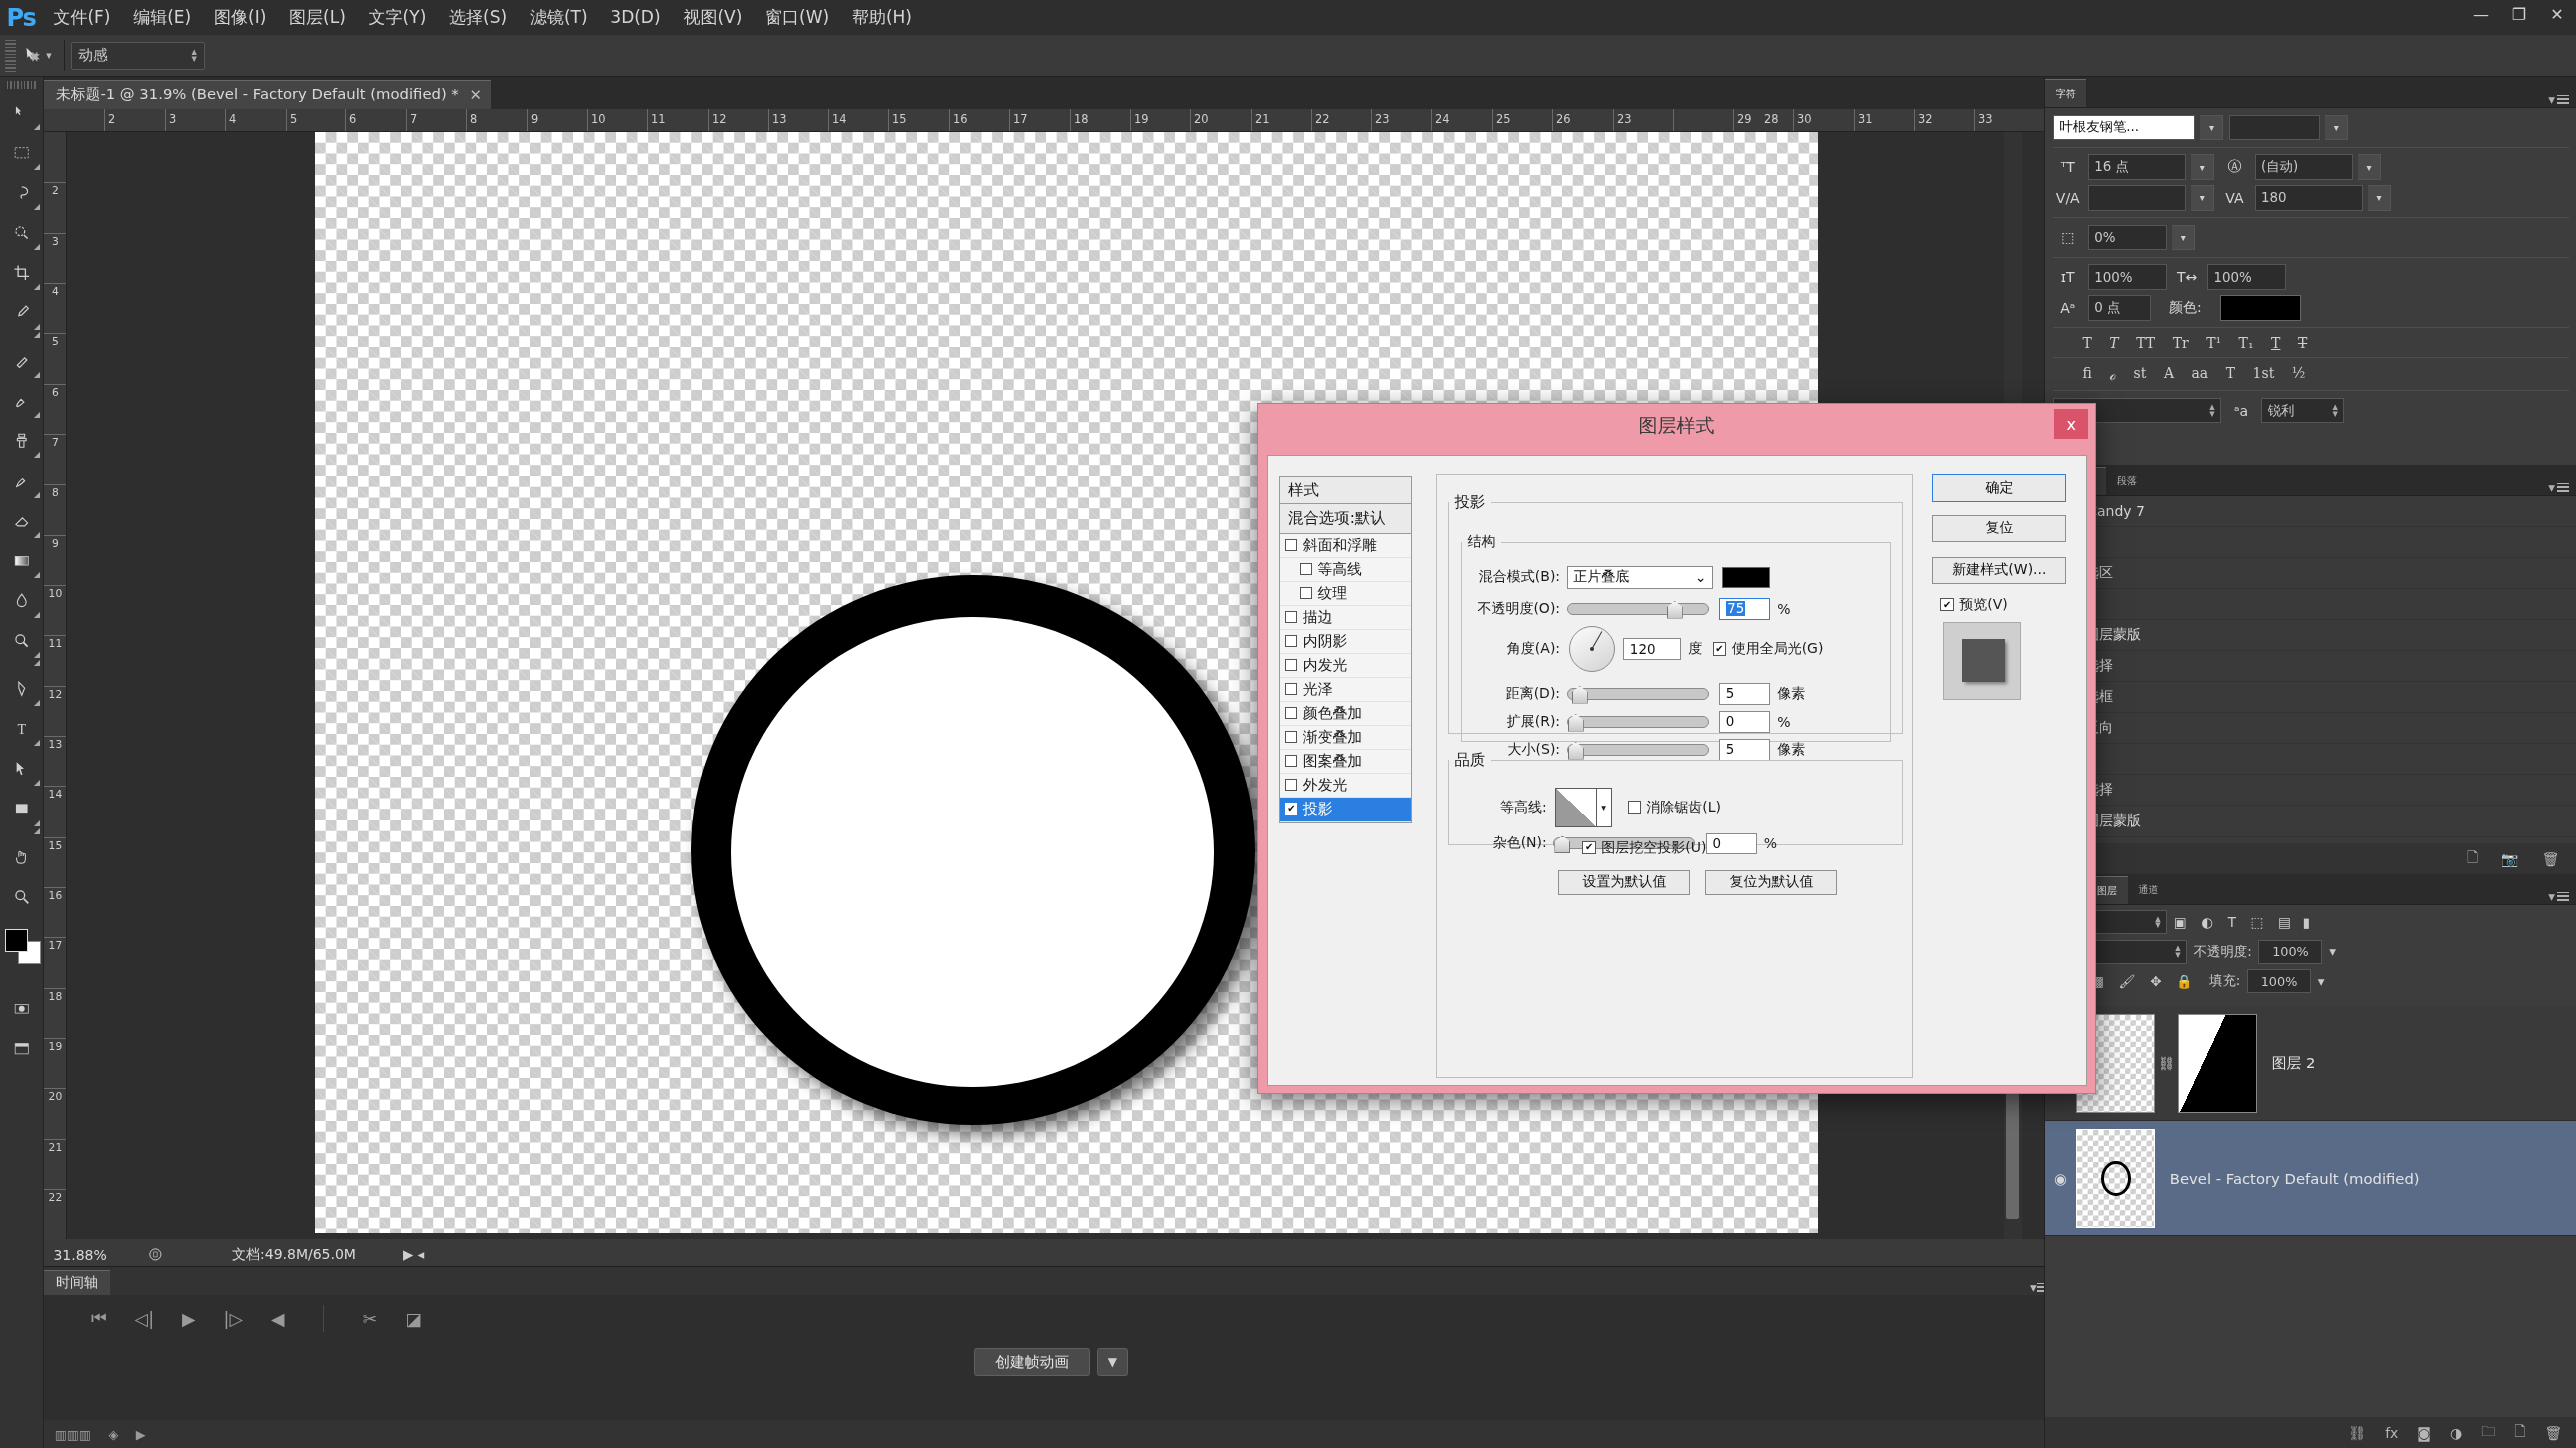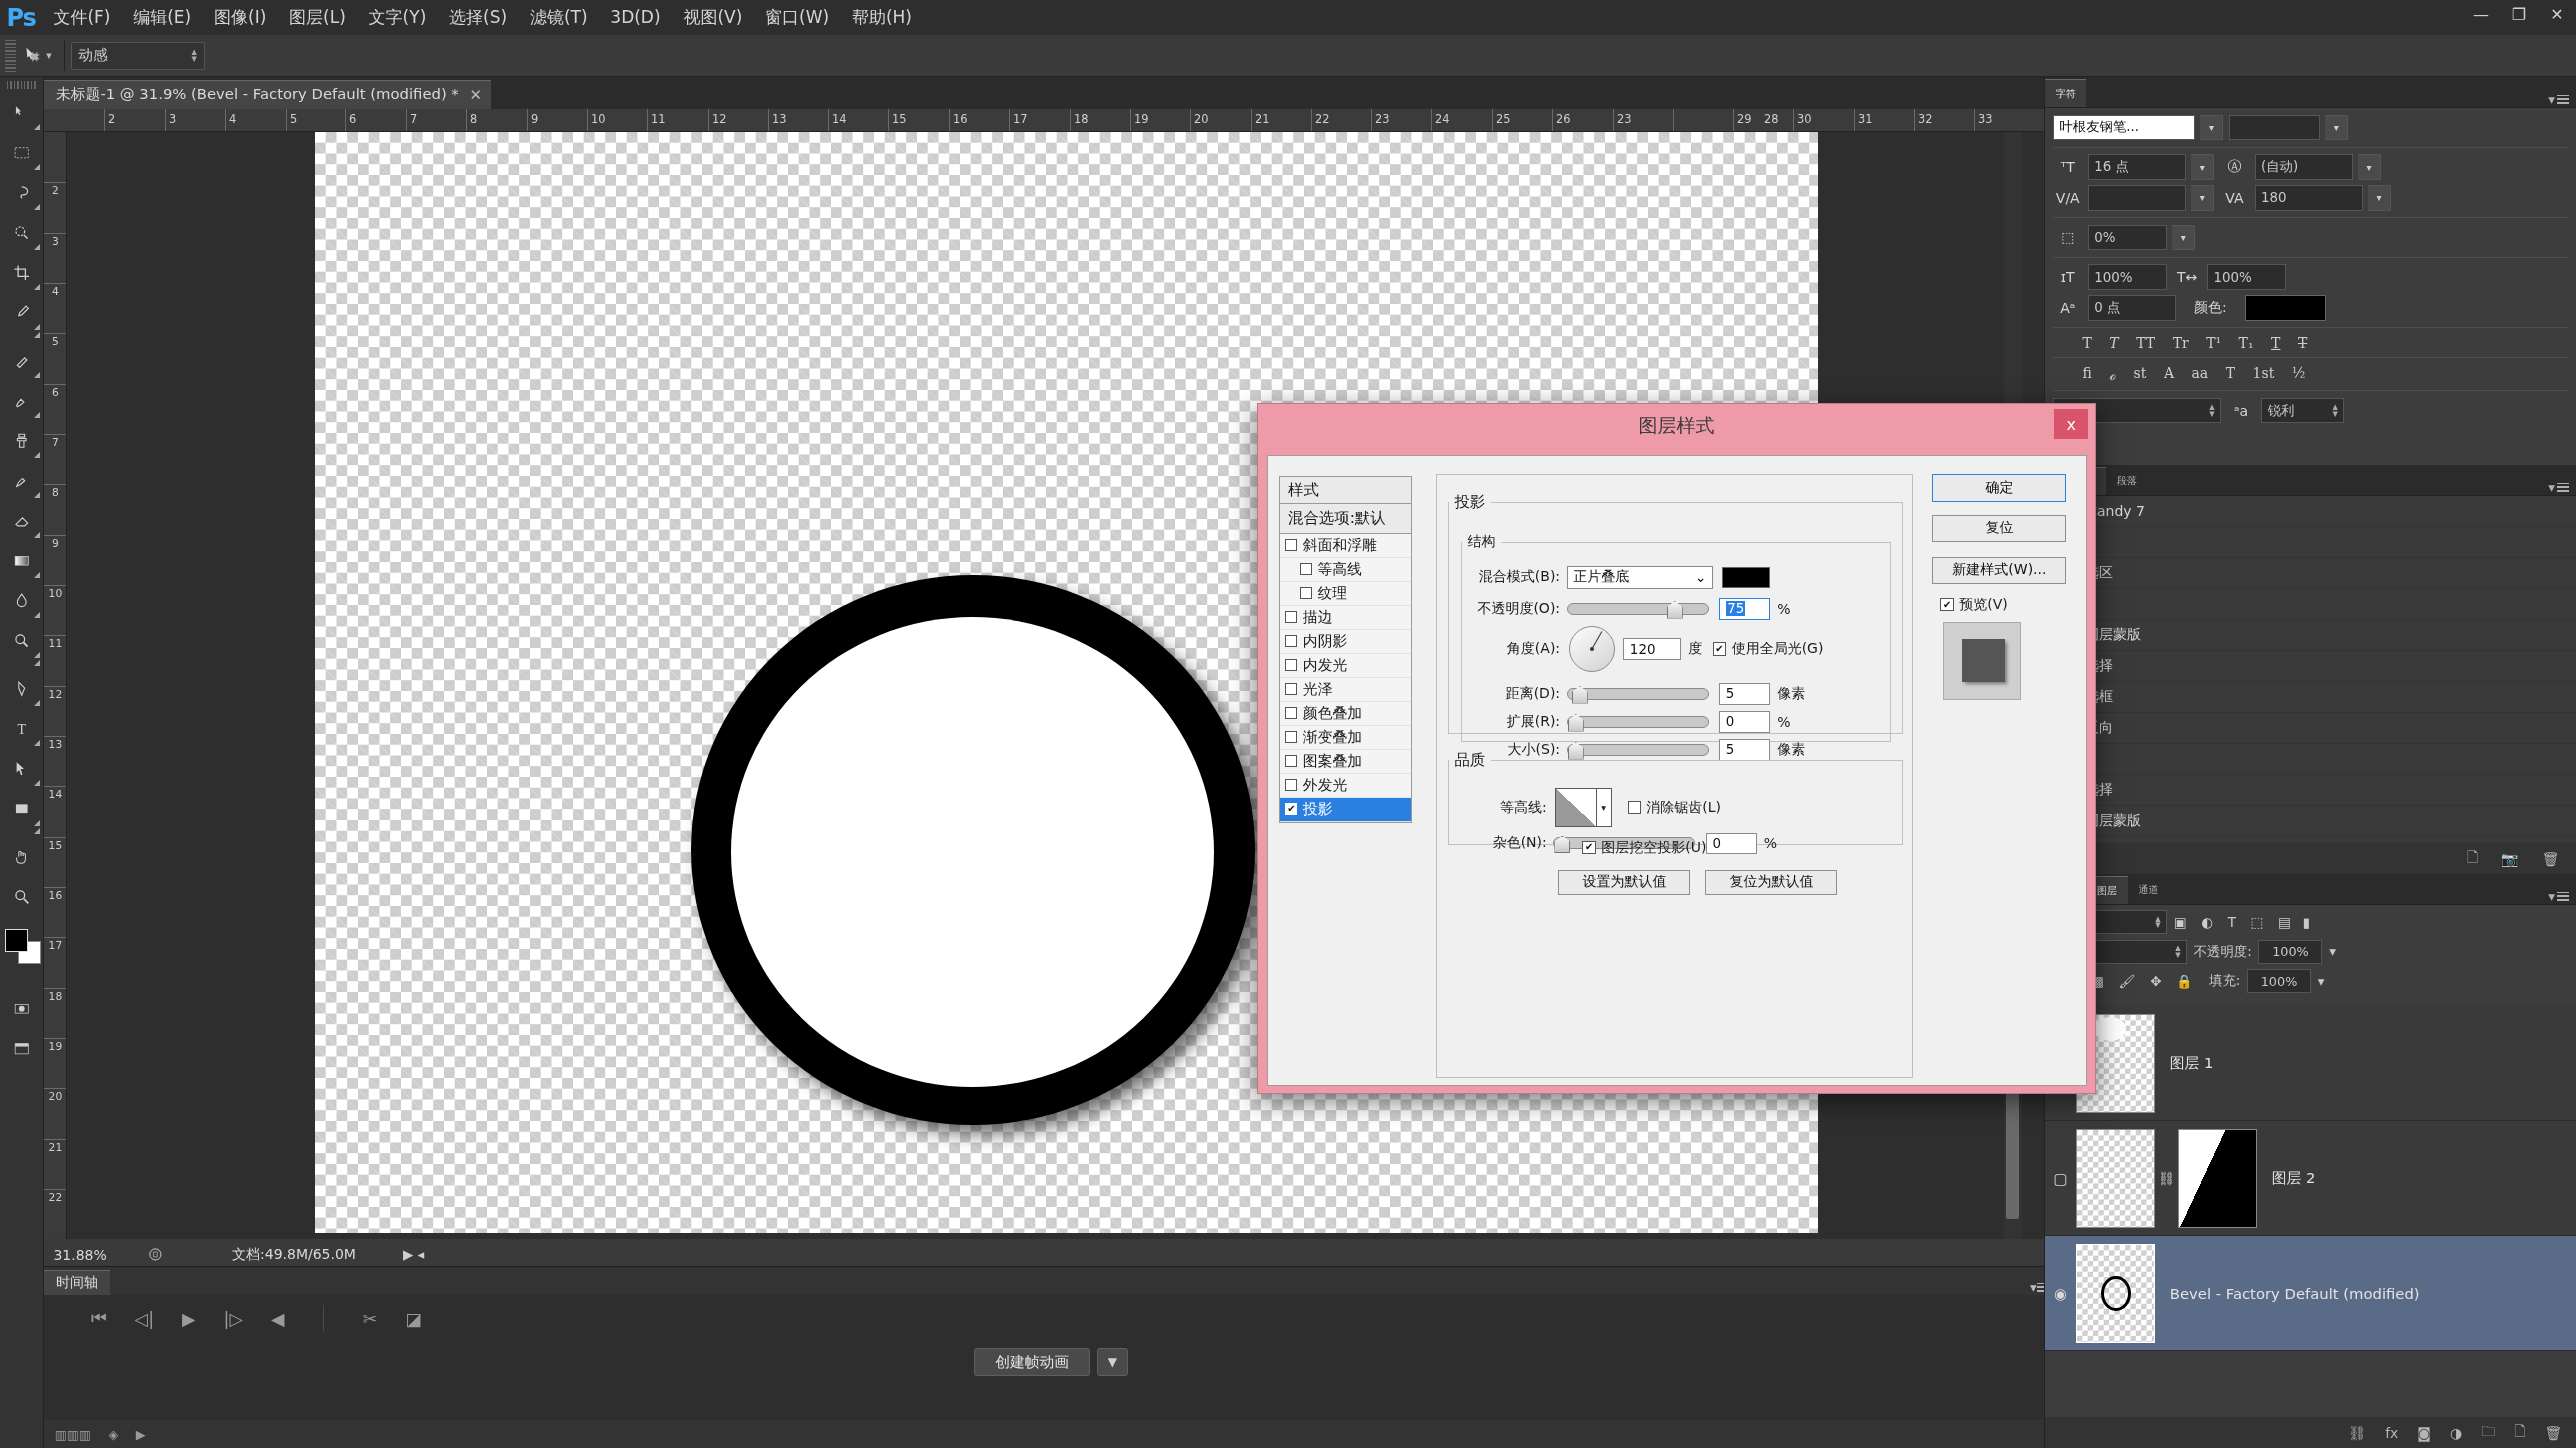--- a/index.html
+++ b/index.html
@@ -663,21 +663,21 @@
       </div>
       <div class="chr-sep"></div>
       <div class="chr-row">
         <span class="chr-ico">ɪT</span>
         <div class="chr-field" style="width:79px">100%</div>
         <span class="chr-ico">T↔</span>
         <div class="chr-field" style="width:79px">100%</div>
       </div>
       <div class="chr-row">
         <span class="chr-ico">Aᵃ</span>
-        <div class="chr-field" style="width:88px">0 点</div>
+        <div class="chr-field" style="width:63px">0 点</div>
         <span class="chr-ico" style="width:58px">颜色:</span>
         <div id="chr-color"></div>
       </div>
       <div class="chr-sep"></div>
       <div class="chr-glyphrow">
         <span>T</span>
         <span style="font-style:italic">T</span>
         <span>TT</span>
         <span>Tr</span>
         <span>T¹</span>
@@ -791,27 +791,20 @@
           <span>✥</span>
           <span>🔒</span>
         </div>
         <span style="margin-left:9.4px">填充:</span>
         <div class="lay-num">100%</div>
         <span>▾</span>
       </div>
     </div>
     <div id="lay-list">
       <div class="layer-row">
-        <span class="lay-eye">◉</span>
-        <div class="lay-thumb">
-          <div style="position:absolute;left:17.5px;top:2.7px;width:31px;height:24px;background:#fff;border-radius:50%"></div>
-        </div>
-        <span class="lay-name">图层 1</span>
-      </div>
-      <div class="layer-row">
         <span class="lay-eye">▢</span>
         <div class="lay-thumb"></div>
         <span class="lay-link">⛓</span>
         <div class="lay-mask"></div>
         <span class="lay-name">图层 2</span>
       </div>
       <div class="layer-row selected">
         <span class="lay-eye">◉</span>
         <div class="lay-thumb" style="border:1.3px solid #fff">
           <div style="position:absolute;left:24px;top:31px;width:29.5px;height:35px;border:3.4px solid #000;border-radius:50%"></div>

